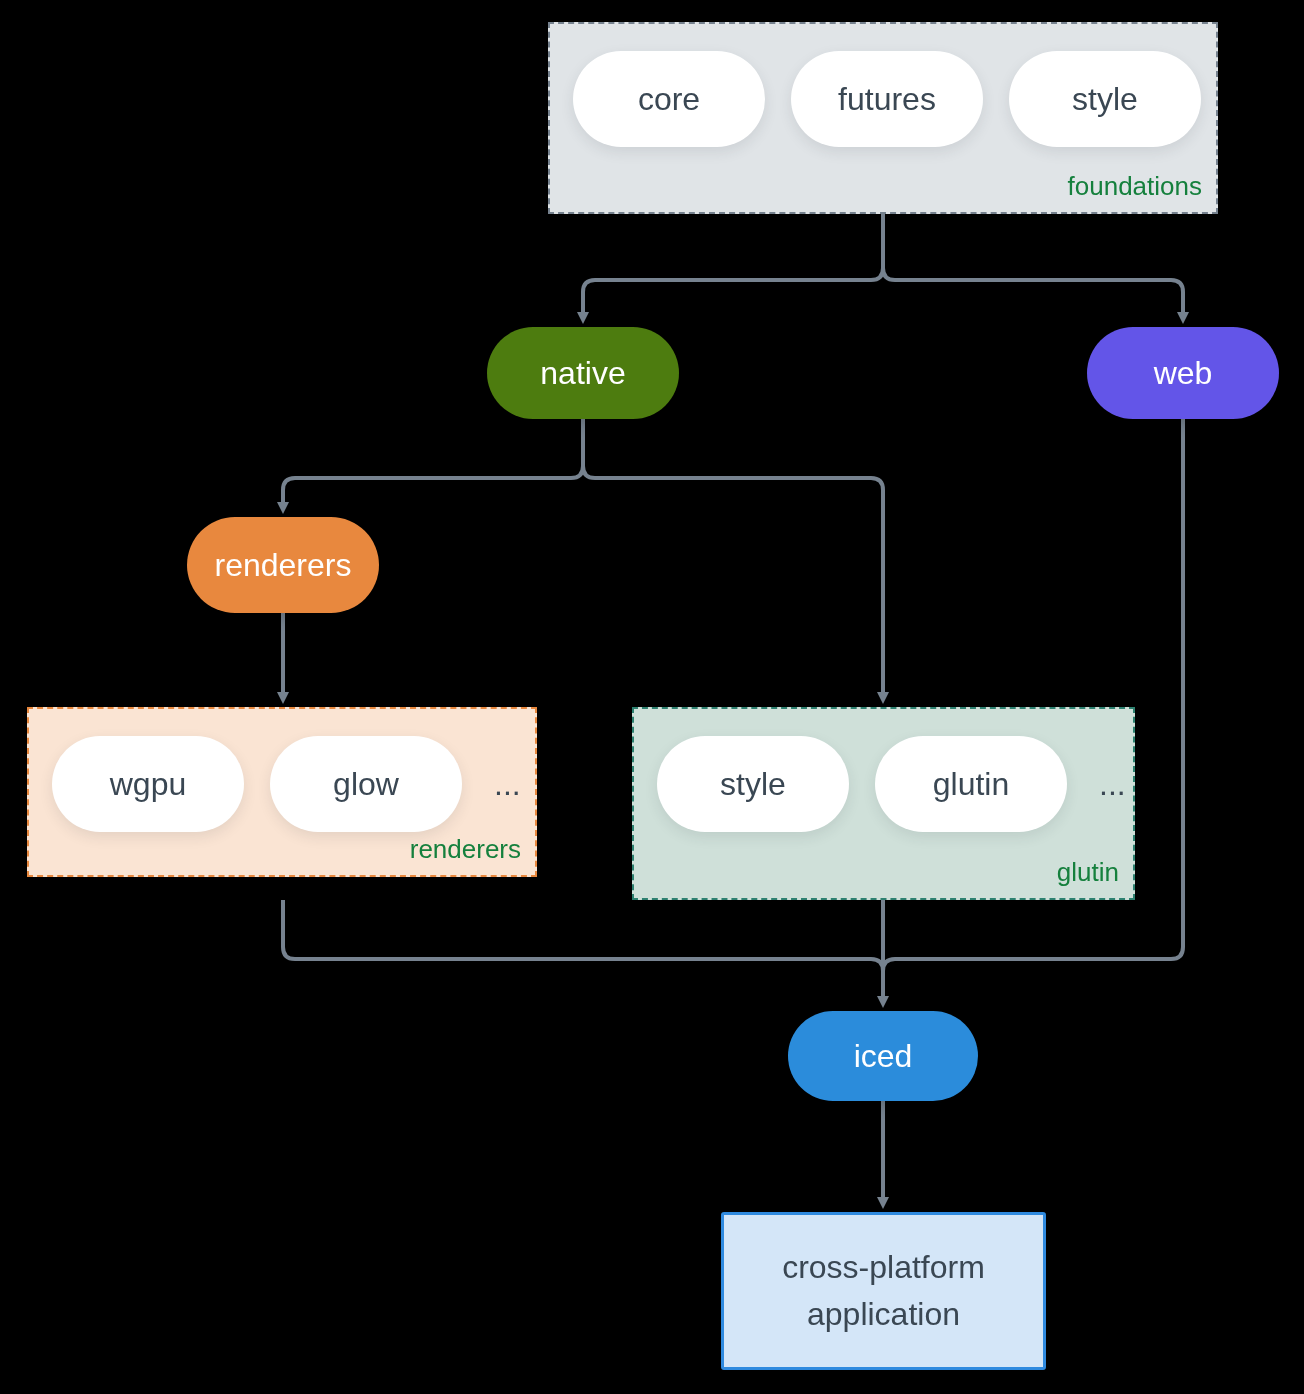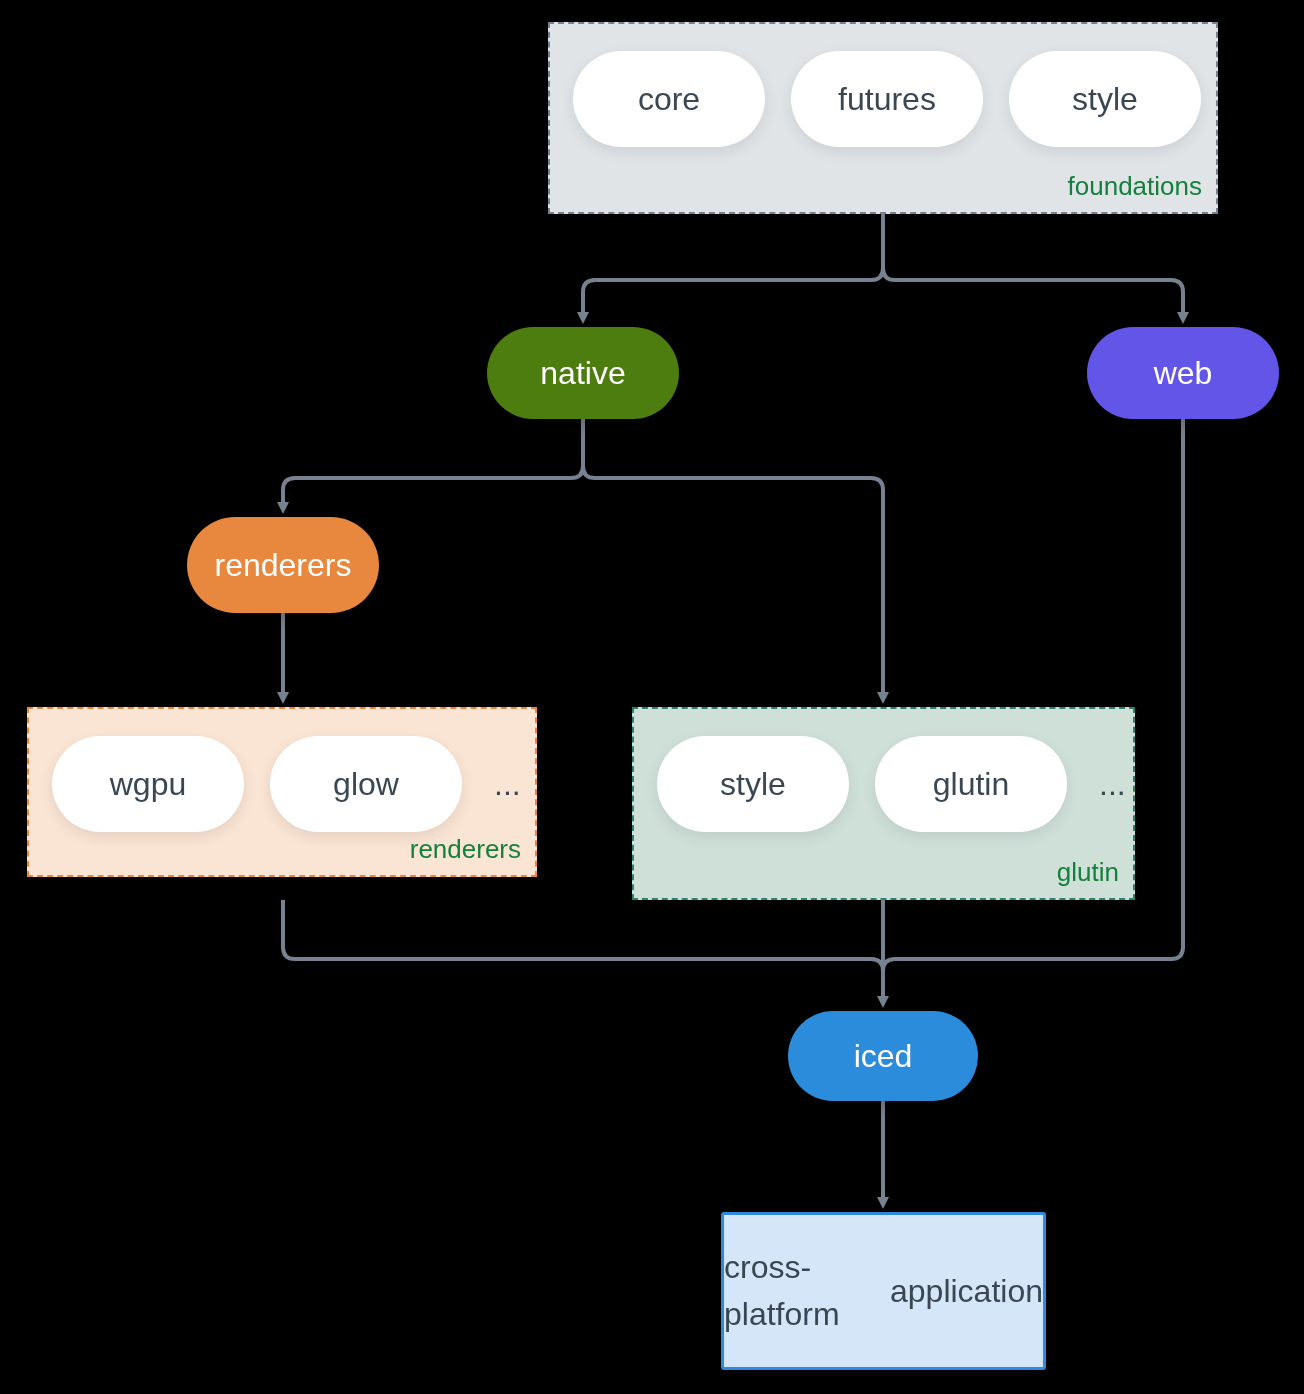--- a/index.html
+++ b/index.html
@@ -41,21 +41,21 @@
   .node-native{left:487px;top:327px;width:192px;height:92px;background:#4d7c0f;}
   .node-web{left:1087px;top:327px;width:192px;height:92px;background:#6355e8;text-align:right;}
   .node-graphics{left:187px;top:517px;width:192px;height:96px;background:#e8883e;}
   .node-iced{left:788px;top:1011px;width:190px;height:90px;background:#2b8cdb;}
 
   
   .app-box{
     position:absolute;left:721px;top:1212px;width:325px;height:158px;
     background:#d4e6f8;border:3px solid #2f8adf;border-radius:3px;
     box-sizing:border-box;
-    display:flex;flex-direction:row;align-items:center;justify-content:center;
+    display:flex;flex-direction:column;align-items:center;justify-content:center;
     color:#3a4753;font-size:32px;line-height:47px;
   }
 </style>
 </head>
 <body>
 
 <div class="canvas">
 
   <svg class="edges" viewBox="0 0 1304 1394">
     <defs>

